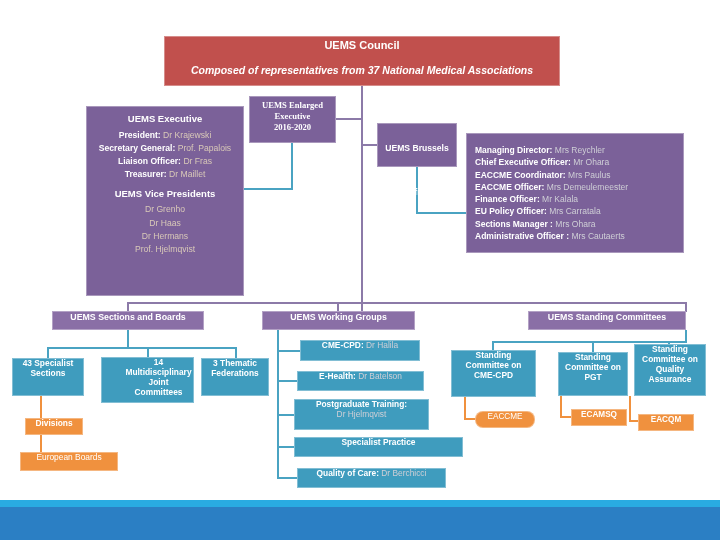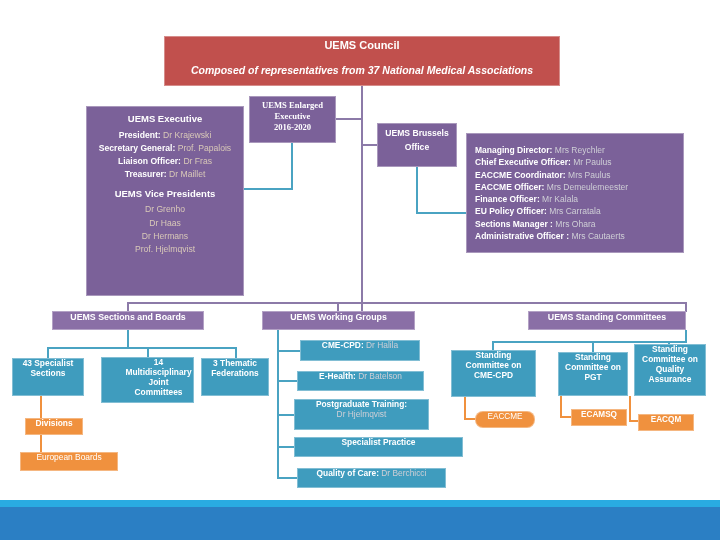--- a/index.html
+++ b/index.html
@@ -83,21 +83,21 @@
     font-size: 8.6px; font-weight: bold;
     padding: 2px;
     font-family: Liberation Serif, serif;
   }
   #enlarged div { margin: 0.5px 0; }
 
   #brussels {
     left: 377px; top: 123px; width: 80px; height: 44px;
     font-size: 8.6px; font-weight: bold; padding: 2px;
   }
-  #brussels div { margin: 2px 0; }
+  #brussels div { margin: 17px 0; }
 
   #staff {
     left: 466px; top: 133px; width: 218px; height: 120px;
     align-items: flex-start; justify-content: center;
     padding: 4px 0 4px 8px; text-align: left;
   }
   #staff .row { font-size: 8.5px; margin: 1.1px 0; }
 
   
   #hdr-sections  { left: 52px;  top: 311px; width: 152px; height: 19px; font-size: 8.8px; font-weight: bold; }
@@ -233,21 +233,21 @@
     <div>Office</div>
   </div>
 
   <div class="box purple" id="staff">
     <div class="row">
       <span class="lbl">Managing Director:</span>
       <span class="nm-d">Mrs Reychler</span>
     </div>
     <div class="row">
       <span class="lbl">Chief Executive Officer:</span>
-      <span class="nm-d">Mr Paulus</span>
+      <span class="nm-d">Mr Ohara</span>
     </div>
     <div class="row">
       <span class="lbl">EACCME Coordinator:</span>
       <span class="nm-d">Mrs Paulus</span>
     </div>
     <div class="row">
       <span class="lbl">EACCME Officer:</span>
       <span class="nm-d">Mrs Demeulemeester</span>
     </div>
     <div class="row">

